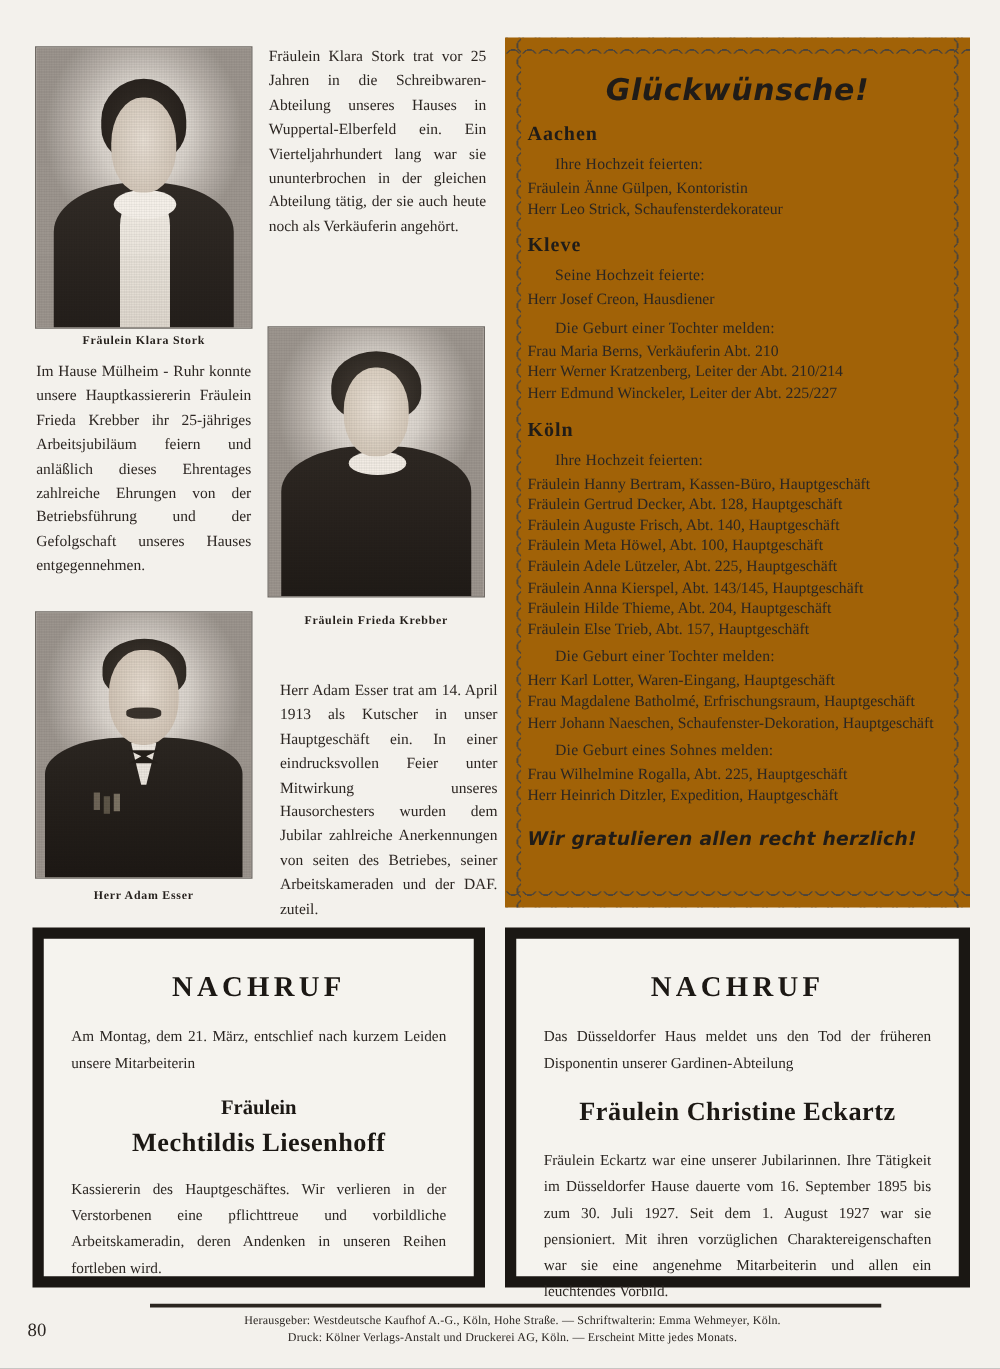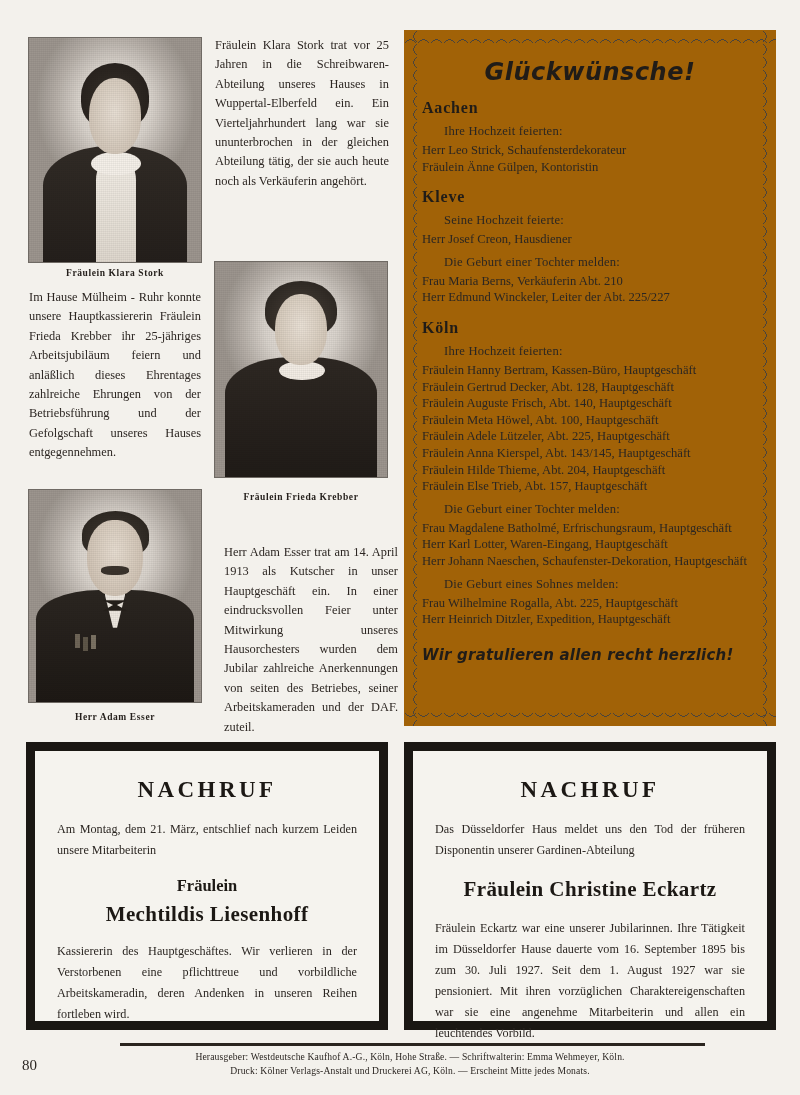--- a/index.html
+++ b/index.html
@@ -343,41 +343,42 @@
     <div class="rope top"></div>
     <div class="rope bottom"></div>
     <div class="rope left"></div>
     <div class="rope right"></div>
 
     <div id="glueck-title">Glückwünsche!</div>
 
     <div id="glueck-cities">
         <div class="city">Aachen</div>
         <div class="subhead">Ihre Hochzeit feierten:</div>
+        <div class="entry">Fräulein Änne Gülpen, Kontoristin</div>
         <div class="entry">Herr Leo Strick, Schaufensterdekorateur</div>
-        <div class="entry">Fräulein Änne Gülpen, Kontoristin</div>
         <div class="city">Kleve</div>
         <div class="subhead">Seine Hochzeit feierte:</div>
         <div class="entry">Herr Josef Creon, Hausdiener</div>
         <div class="subhead">Die Geburt einer Tochter melden:</div>
         <div class="entry">Frau Maria Berns, Verkäuferin Abt. 210</div>
+        <div class="entry">Herr Werner Kratzenberg, Leiter der Abt. 210/214</div>
         <div class="entry">Herr Edmund Winckeler, Leiter der Abt. 225/227</div>
         <div class="city">Köln</div>
         <div class="subhead">Ihre Hochzeit feierten:</div>
         <div class="entry">Fräulein Hanny Bertram, Kassen-Büro, Hauptgeschäft</div>
         <div class="entry">Fräulein Gertrud Decker, Abt. 128, Hauptgeschäft</div>
         <div class="entry">Fräulein Auguste Frisch, Abt. 140, Hauptgeschäft</div>
         <div class="entry">Fräulein Meta Höwel, Abt. 100, Hauptgeschäft</div>
         <div class="entry">Fräulein Adele Lützeler, Abt. 225, Hauptgeschäft</div>
         <div class="entry">Fräulein Anna Kierspel, Abt. 143/145, Hauptgeschäft</div>
         <div class="entry">Fräulein Hilde Thieme, Abt. 204, Hauptgeschäft</div>
         <div class="entry">Fräulein Else Trieb, Abt. 157, Hauptgeschäft</div>
         <div class="subhead">Die Geburt einer Tochter melden:</div>
+        <div class="entry">Herr Karl Lotter, Waren-Eingang, Hauptgeschäft</div>
         <div class="entry">Frau Magdalene Batholmé, Erfrischungsraum, Hauptgeschäft</div>
-        <div class="entry">Herr Karl Lotter, Waren-Eingang, Hauptgeschäft</div>
         <div class="entry">Herr Johann Naeschen, Schaufenster-Dekoration, Hauptgeschäft</div>
         <div class="subhead">Die Geburt eines Sohnes melden:</div>
         <div class="entry">Frau Wilhelmine Rogalla, Abt. 225, Hauptgeschäft</div>
         <div class="entry">Herr Heinrich Ditzler, Expedition, Hauptgeschäft</div>
       </div>
 
     <div id="glueck-closing">Wir gratulieren allen recht herzlich!</div>
   </div>
 
   <div class="nachruf" id="nachruf-left">

